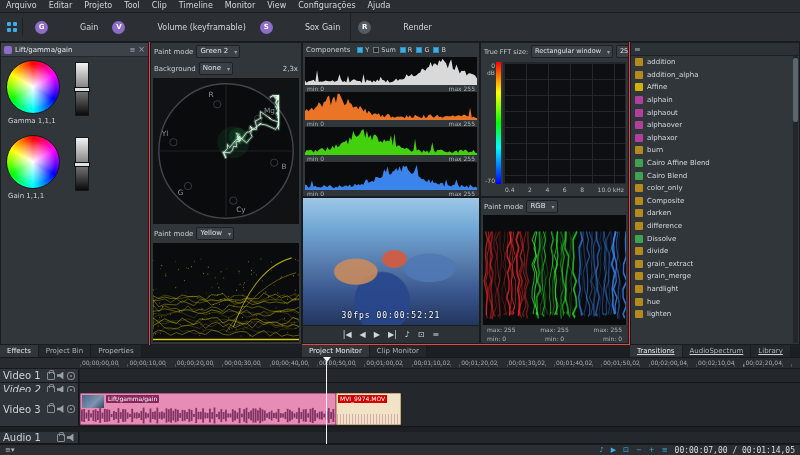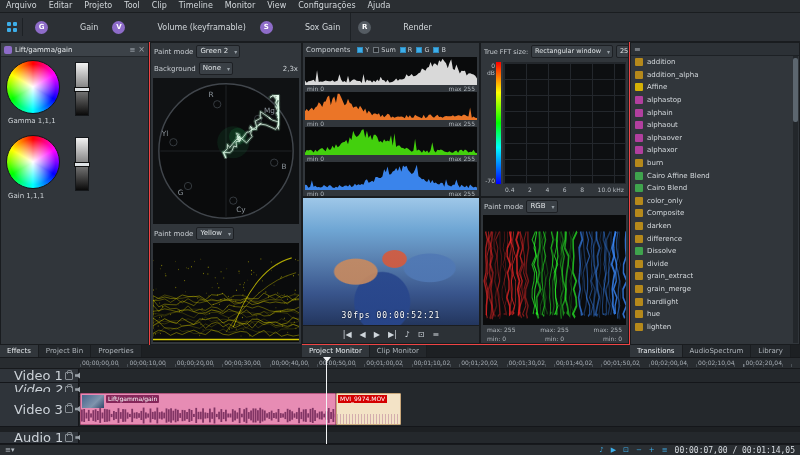--- a/index.html
+++ b/index.html
@@ -120,40 +120,40 @@
   .t-ico{width:8px;height:8px;border-radius:1px;flex:0 0 8px;}
   .t-lbl{white-space:nowrap;overflow:hidden;}
   .t-scroll{position:absolute;right:1px;top:13px;bottom:1px;width:5px;background:#23272b;}
   .t-scroll .thumb{position:absolute;left:0;top:2px;width:5px;height:64px;background:#5c666f;border-radius:2px;}
 
   
   .tabs-bg{position:absolute;top:345px;left:0;width:800px;height:12px;background:#1d2023;}
   .tabs-group{position:absolute;top:345px;height:12px;display:flex;font-size:7px;}
   .tabs-left{left:0;width:149px;}
   .tabs-mid{left:302px;width:178px;}
-  .tabs-right{left:630px;width:170px;}
+  .tabs-right{left:630px;width:170px;text-decoration:underline;}
   .tab{padding:0 7px;line-height:12px;color:#aeb4ba;background:#24282c;border-right:1px solid #1a1d20;white-space:nowrap;}
   .tab.active{background:#31363b;color:#e8ecef;}
 
   
   .ruler{position:absolute;left:0;top:357px;width:800px;height:12px;background:#282c30;
          border-top:1px solid #17191c;border-bottom:1px solid #17191c;box-sizing:border-box;}
   .ruler-lane{position:absolute;left:80px;top:0;right:0;height:100%;display:flex;overflow:hidden;}
   .ruler-label{flex:0 0 47.4px;font-size:6px;color:#a6adb4;position:relative;line-height:10px;
                white-space:nowrap;padding-left:2px;box-sizing:border-box;}
   .ruler-label::before{content:"";position:absolute;left:0;bottom:1px;width:1px;height:3px;background:#767d84;}
   .minor-ticks{position:absolute;left:80px;right:0;bottom:1px;height:3px;
                background:repeating-linear-gradient(90deg,#4a5056 0 1px,transparent 1px 9.48px);}
 
   
   .tracks{position:absolute;left:0;top:369px;width:800px;height:75px;background:#1d2023;}
   .track{position:absolute;left:0;width:800px;box-sizing:border-box;border-bottom:1px solid #14161a;}
   .t-v1{top:0;height:14px;}.t-v2{top:14px;height:14px;font-style:italic;}.t-v3{top:23px;height:35px;}.t-a1{top:63px;height:12px;}
   .track-head{position:absolute;left:0;top:0;bottom:0;width:79px;background:#2f343a;border-right:1px solid #14161a;
-              display:flex;align-items:center;gap:2px;padding:0 14px;font-size:13px;color:#ccd2d8;box-sizing:border-box;}
+              display:flex;align-items:center;gap:2px;padding:0 3px;font-size:10px;color:#ccd2d8;box-sizing:border-box;}
   .tname{flex:1;white-space:nowrap;}
   .track-lane{position:absolute;left:80px;right:0;top:0;bottom:0;background:#24282c;}
   .tico{width:8px;height:8px;border:1px solid #878d93;box-sizing:border-box;border-radius:1px;position:relative;flex:0 0 8px;}
   .tico.lock::before{content:"";position:absolute;left:1px;top:-3px;width:3px;height:3px;border:1px solid #878d93;
                      border-bottom:none;border-radius:2px 2px 0 0;}
   .tico.spk{border:none;background:#9aa1a8;clip-path:polygon(0 35%,35% 35%,80% 0,80% 100%,35% 65%,0 65%);}
   .tico.eye{border-radius:50% / 60%;}
   .tico.eye::after{content:"";position:absolute;left:2px;top:2px;width:2px;height:2px;background:#878d93;border-radius:50%;}
 
   .clip{position:absolute;top:1px;height:32px;border-radius:1px;overflow:hidden;box-sizing:border-box;}
@@ -664,24 +664,20 @@
         <div class="trans-item">
           <span class="t-ico" style="background: rgb(181, 137, 27);"></span>
           <span class="t-lbl">addition_alpha</span>
         </div>
 
         <div class="trans-item">
           <span class="t-ico" style="background: rgb(212, 177, 6);"></span>
           <span class="t-lbl">Affine</span>
         </div>
 
-        <div class="trans-item">
-          <span class="t-ico" style="background: rgb(177, 63, 158);"></span>
-          <span class="t-lbl">alphastop</span>
-        </div>
 
         <div class="trans-item">
           <span class="t-ico" style="background: rgb(177, 63, 158);"></span>
           <span class="t-lbl">alphain</span>
         </div>
 
         <div class="trans-item">
           <span class="t-ico" style="background: rgb(177, 63, 158);"></span>
           <span class="t-lbl">alphaout</span>
         </div>

